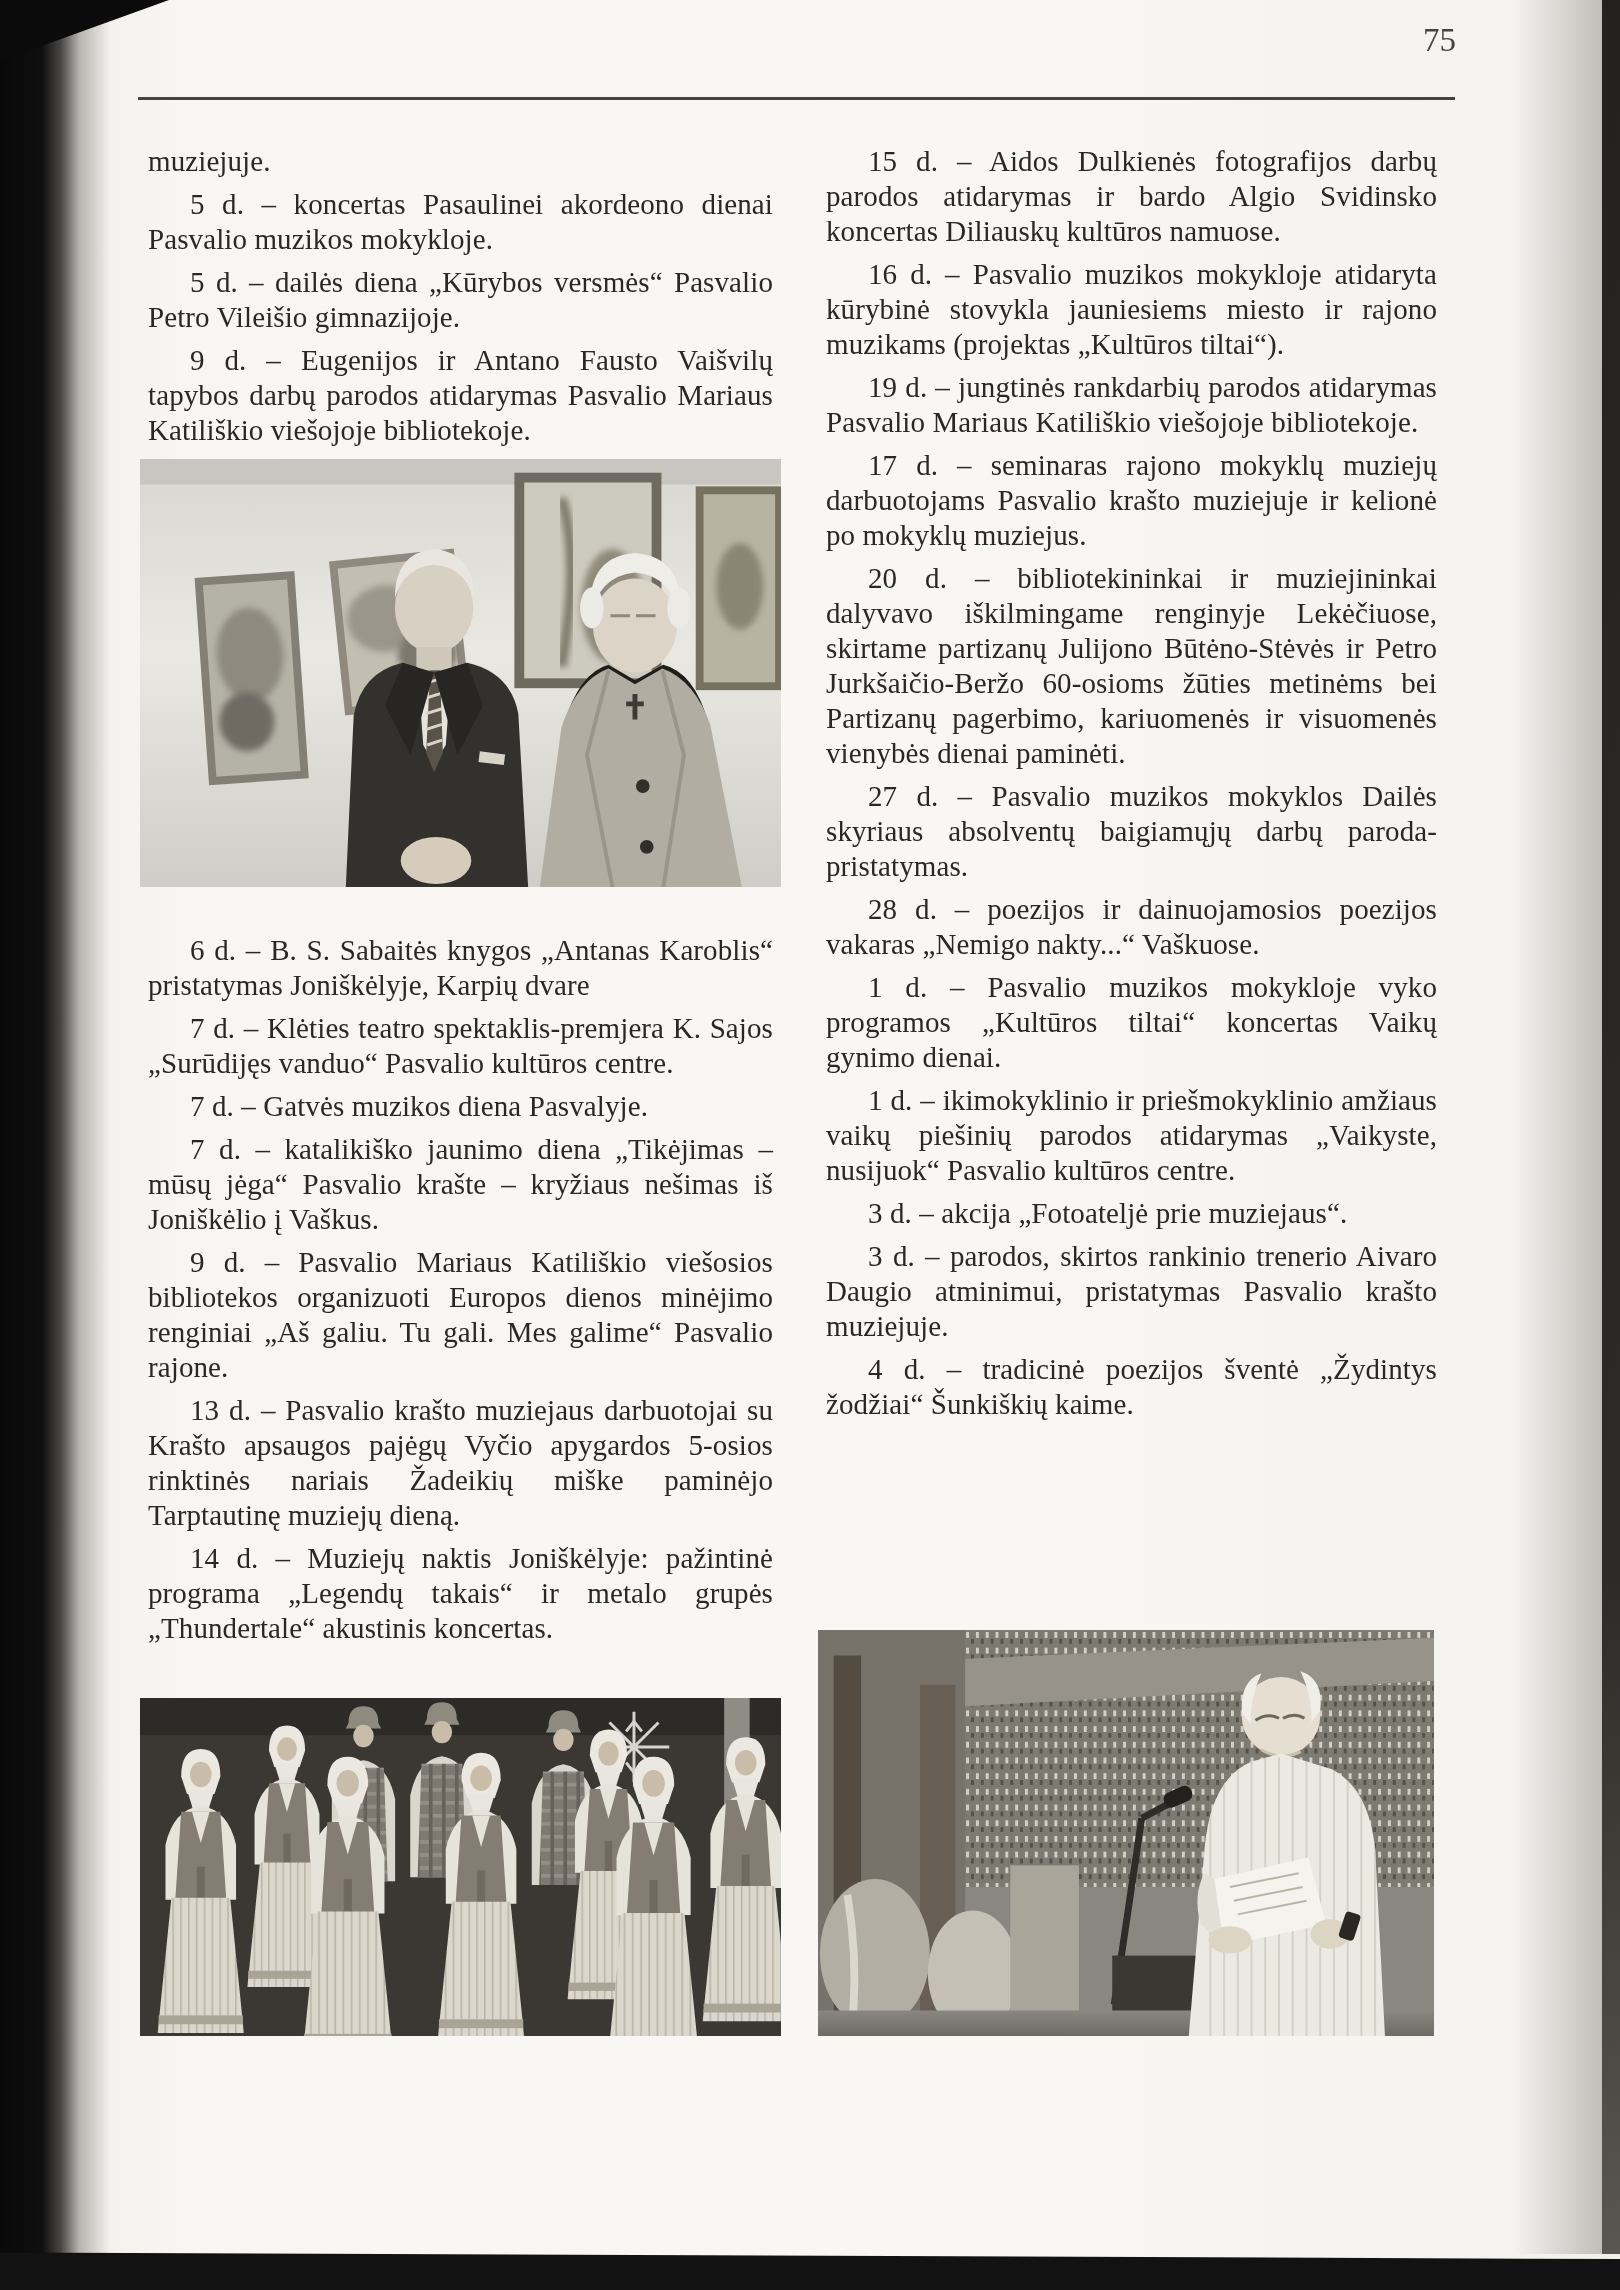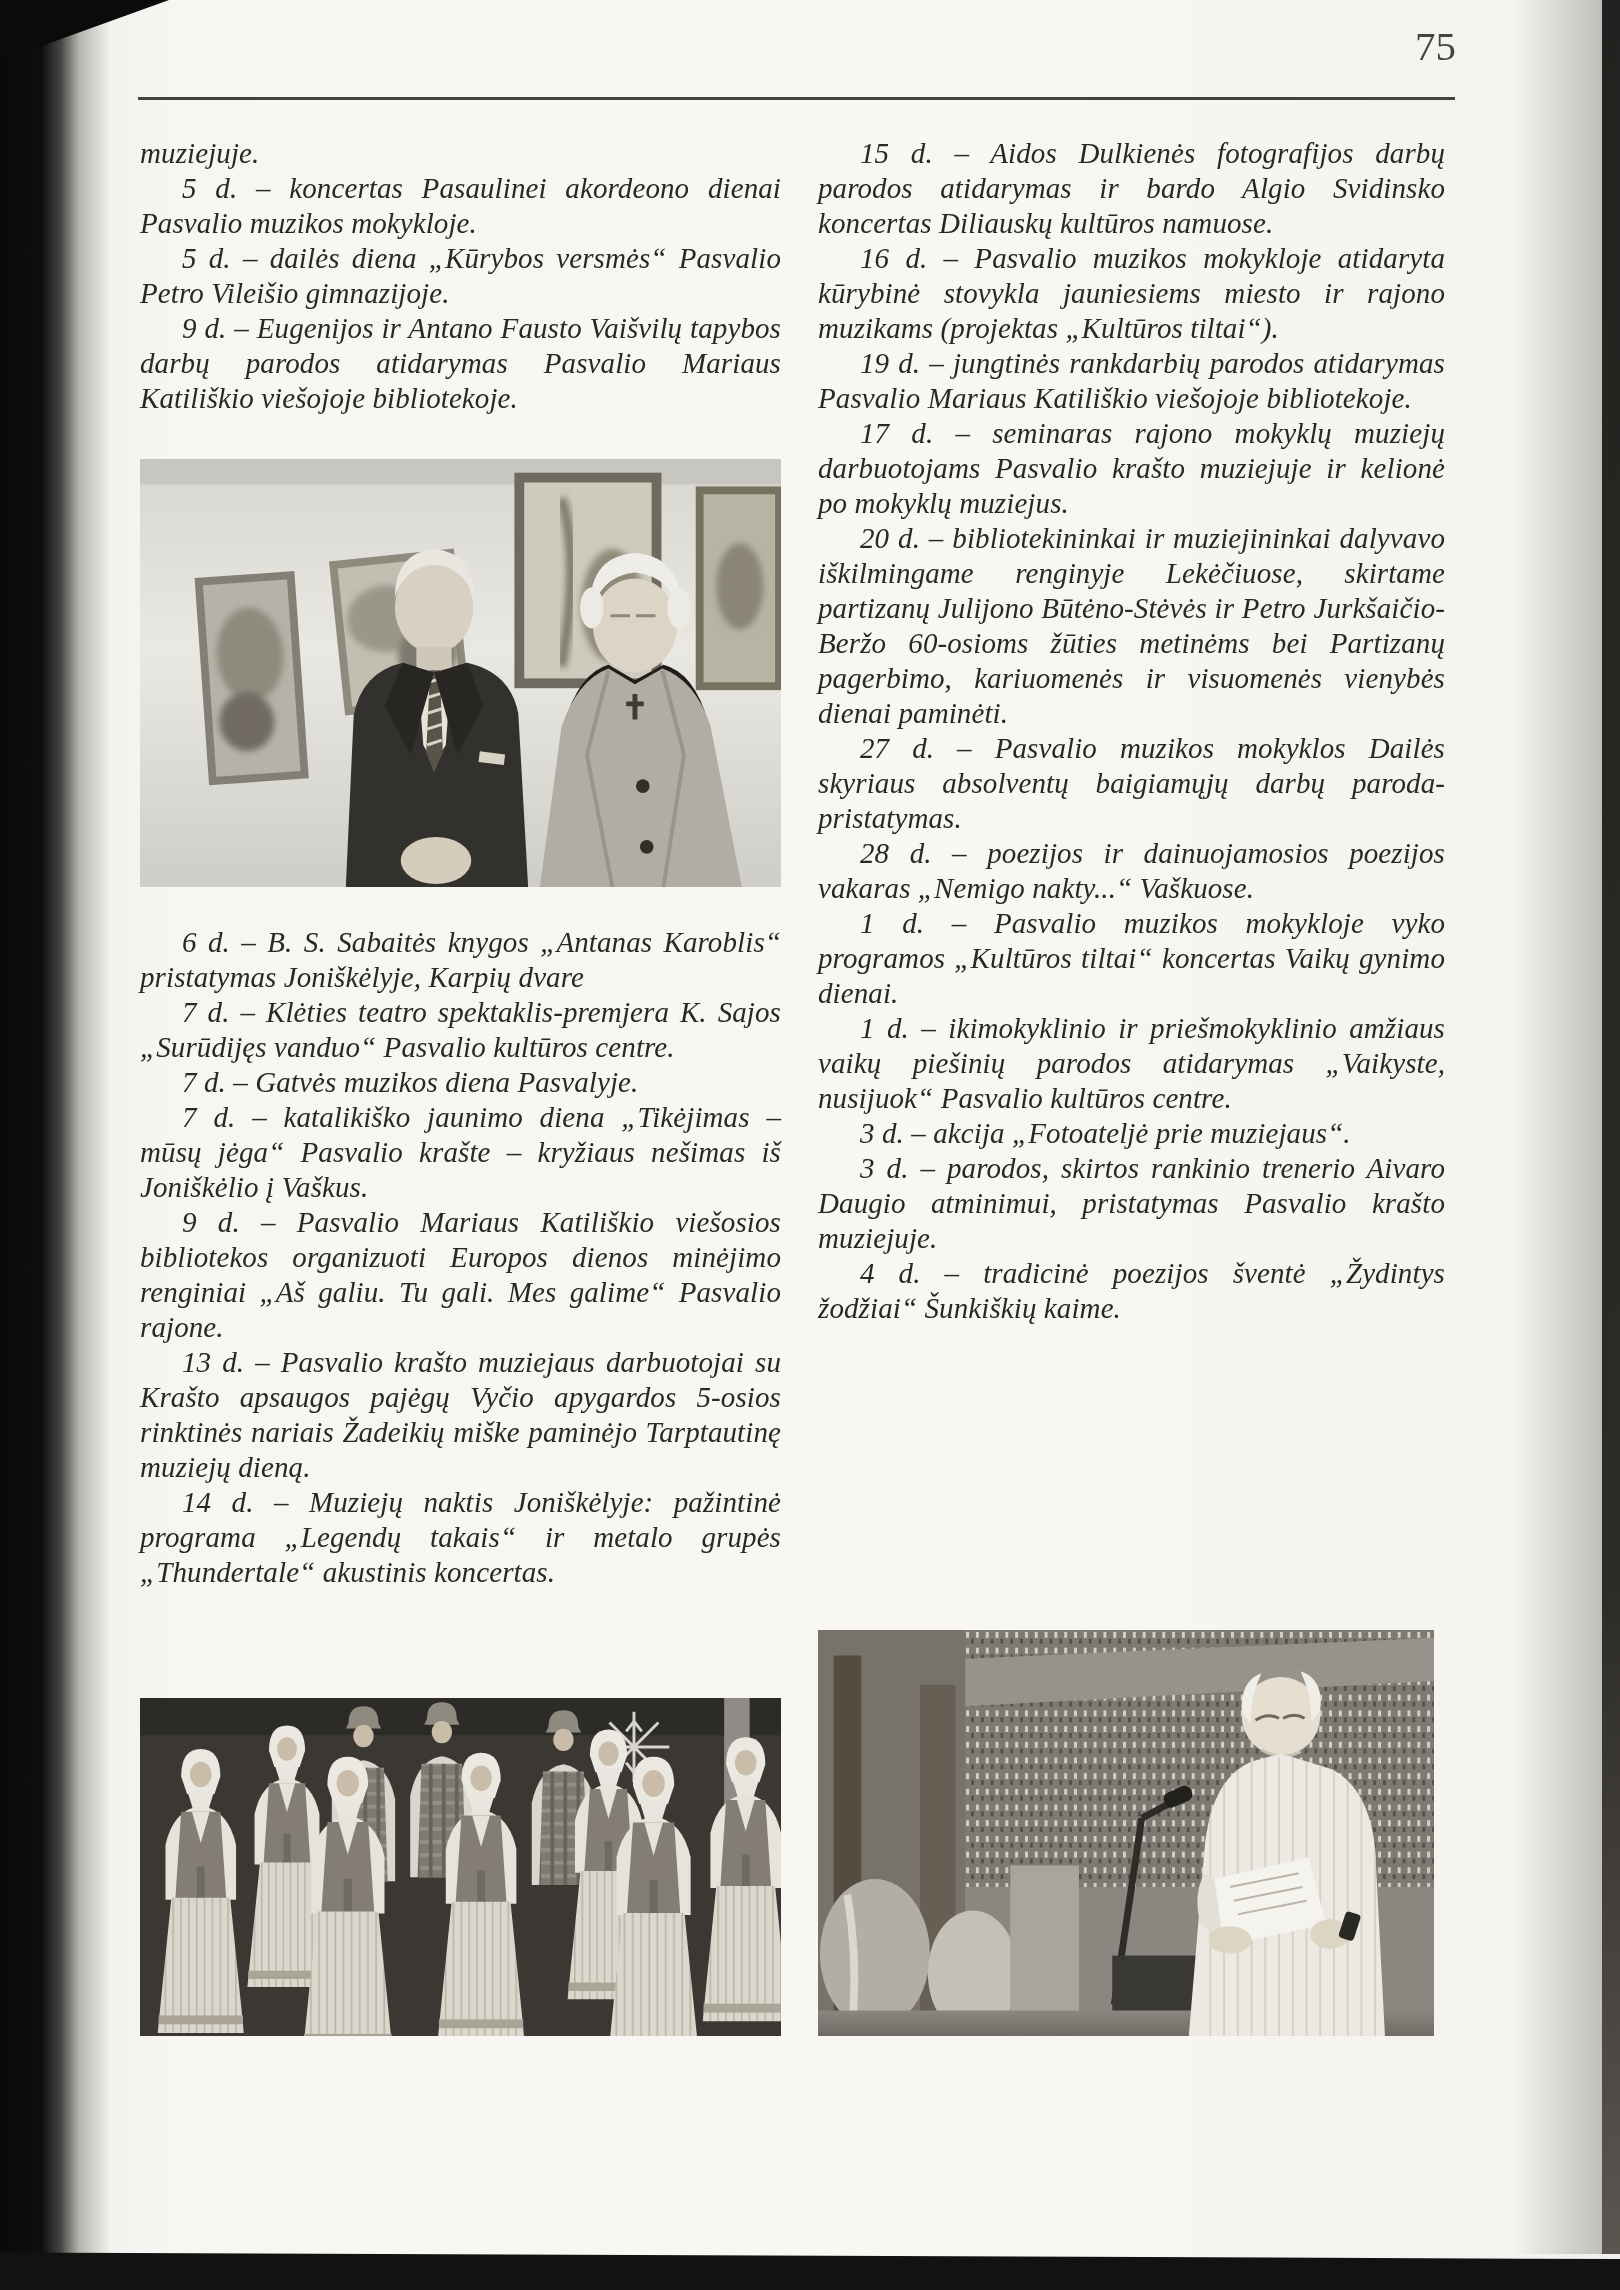--- a/index.html
+++ b/index.html
@@ -3,27 +3,27 @@
 <meta charset="utf-8">
 <style>
   * { margin:0; padding:0; box-sizing:border-box; }
   html,body { background:#ffffff; }
   .page {
     position:relative; width:1620px; height:2291px; overflow:hidden;
     background:linear-gradient(90deg,#ecebe6 0%,#f7f6f3 11%,#f8f7f4 60%,#f4f3ef 93%,#f1f0ec 100%);
     font-family:"Liberation Serif","DejaVu Serif",serif; color:#2a2824;
   }
   .textcol { position:absolute; text-align:justify; font-size:29px; line-height:35px; letter-spacing:0.1px; }
-  .textcol p { text-indent:42px; margin:0;font-style:italic; }
+  .textcol p { text-indent:42px; margin:8px; }
   .textcol p.cont { text-indent:0; }
   .section-heading { font-size:31px; font-weight:bold; font-style:italic; margin:41px 0 29px 42px; text-align:left; color:#262420; }
   #left-a  { left:140px; top:136px; width:641px; }
   #left-b  { left:140px; top:925px; width:641px; }
   #right-a { left:818px; top:136px; width:627px; }
-  #page-number { position:absolute; left:1294px; top:21.6px; width:162px; text-align:right; font-size:41px; color:#45433e; }
+  #page-number { position:absolute; left:1294px; top:21.6px; width:162px; text-align:right; font-size:33px; color:#45433e; }
   #header-rule { position:absolute; left:138px; top:97px; width:1317px; height:2.9px; background:#45433f; }
   .photo { position:absolute; overflow:hidden; background:#d8d6d0; box-shadow:0 0 0 1px #a5a29a inset; }
   .photo svg { display:block; width:100%; height:100%; }
   #photo-couple  { left:140px; top:459px;  width:641px; height:428px; }
   #photo-folk    { left:140px; top:1698px; width:641px; height:338px; }
   #photo-reading { left:818px; top:1630px; width:616px; height:406px; }
   
   #corner-wedge { position:absolute; left:0; top:0; width:169px; height:61px; background:#0b0b0b;
                   clip-path:polygon(0 0,100% 0,0 100%); }
   #binding-edge { position:absolute; left:0; top:0; width:110px; height:2291px;

